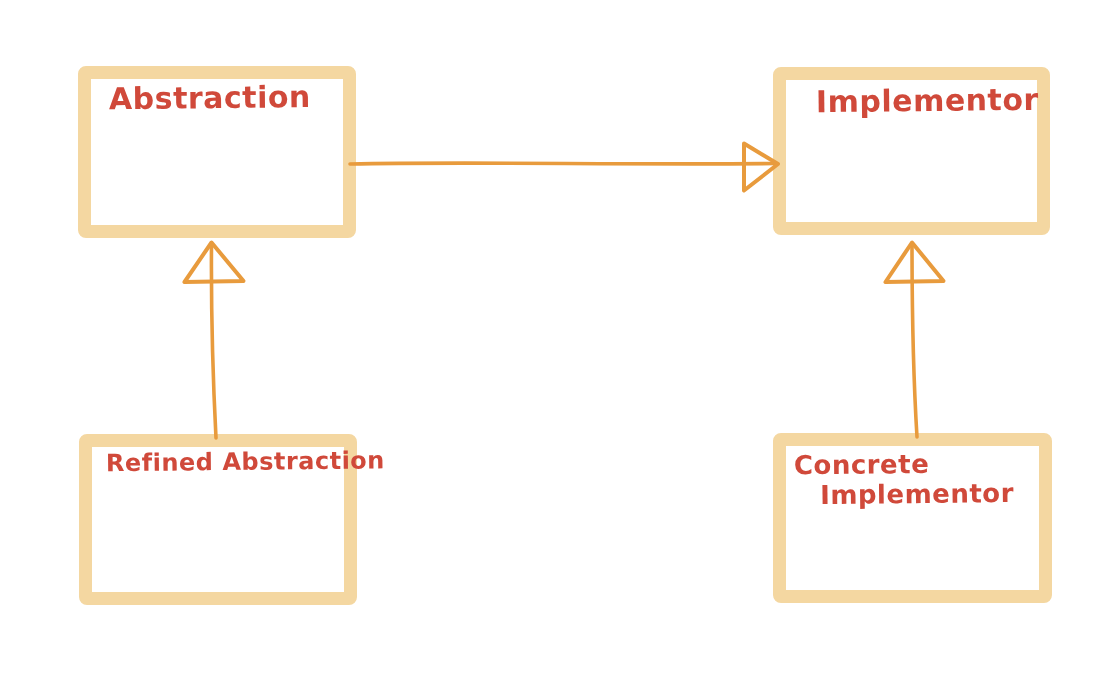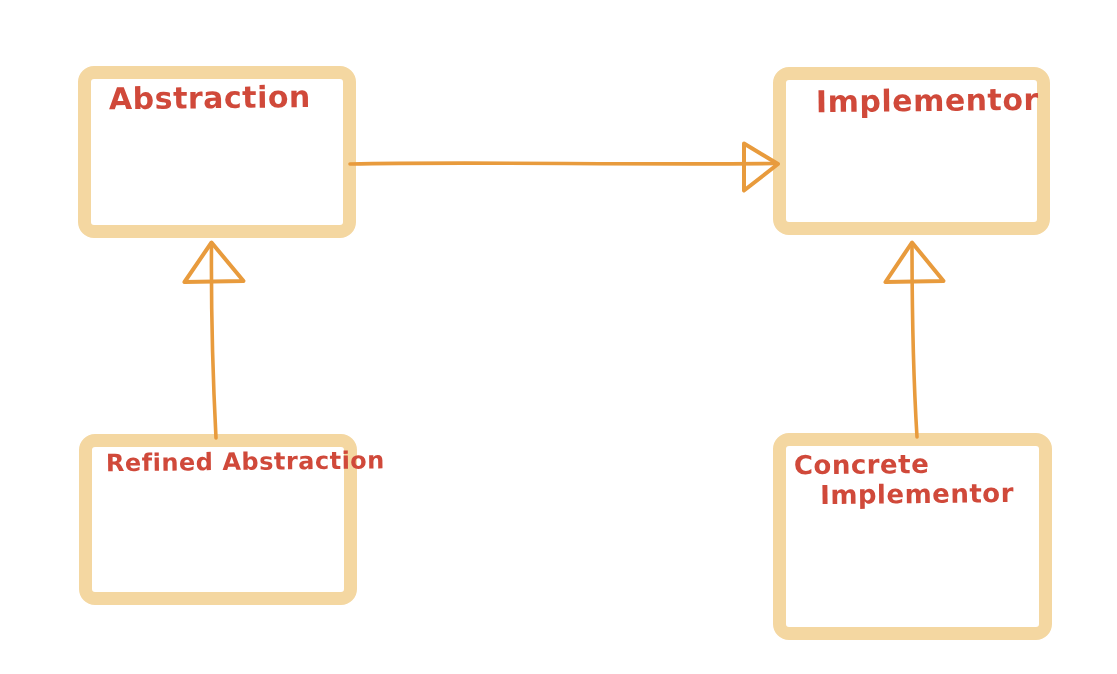--- a/index.html
+++ b/index.html
@@ -19,38 +19,38 @@
   .canvas {
     position: relative;
     width: 1117px;
     height: 674px;
     background: var(--background);
     overflow: hidden;
   }
   .node {
     position: absolute;
     border: 13px solid var(--box-border);
-    border-radius: 16px;
+    border-radius: 8px;
     background: var(--box-fill);
   }
   .node-label {
     color: var(--label-text);
     font-weight: bold;
     letter-spacing: 0.5px;
     line-height: 1.15;
     transform: rotate(-0.6deg);
     white-space: nowrap;
   }
   #node-abstraction        { left: 78px;  top: 66px;  width: 278px; height: 172px; }
   #node-abstraction .node-label        { margin: 2px 0 0 18px; font-size: 30px; }
   #node-implementor        { left: 773px; top: 67px;  width: 277px; height: 168px; }
   #node-implementor .node-label        { margin: 4px 0 0 30px; font-size: 30px; }
   #node-refined-abstraction{ left: 79px;  top: 434px; width: 278px; height: 171px; }
   #node-refined-abstraction .node-label{ margin: 2px 0 0 14px; font-size: 24px; }
-  #node-concrete-implementor{ left: 773px; top: 433px; width: 279px; height: 207px; }
+  #node-concrete-implementor{ left: 773px; top: 433px; width: 279px; height: 170px; }
   #node-concrete-implementor .node-label{ margin: 4px 0 0 8px; font-size: 26px; }
   #node-concrete-implementor .label-line2 { display: block; margin-left: 26px; }
   .edges-layer {
     position: absolute;
     left: 0; top: 0;
     width: 1117px; height: 674px;
     pointer-events: none;
   }
   .edges-layer path {
     stroke: var(--arrow);

